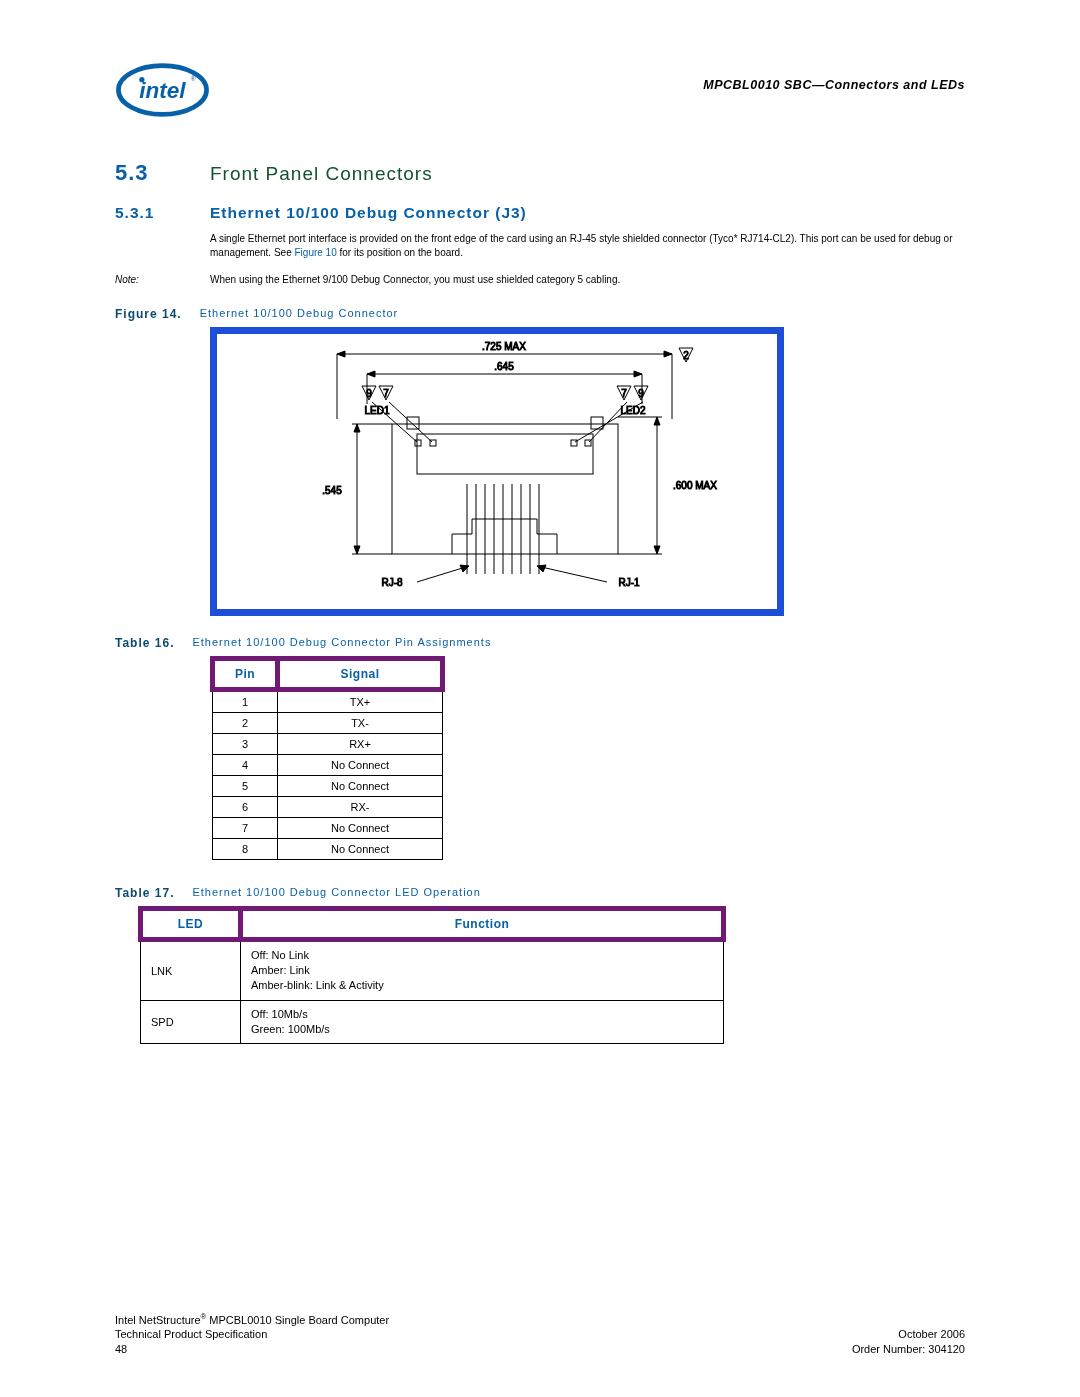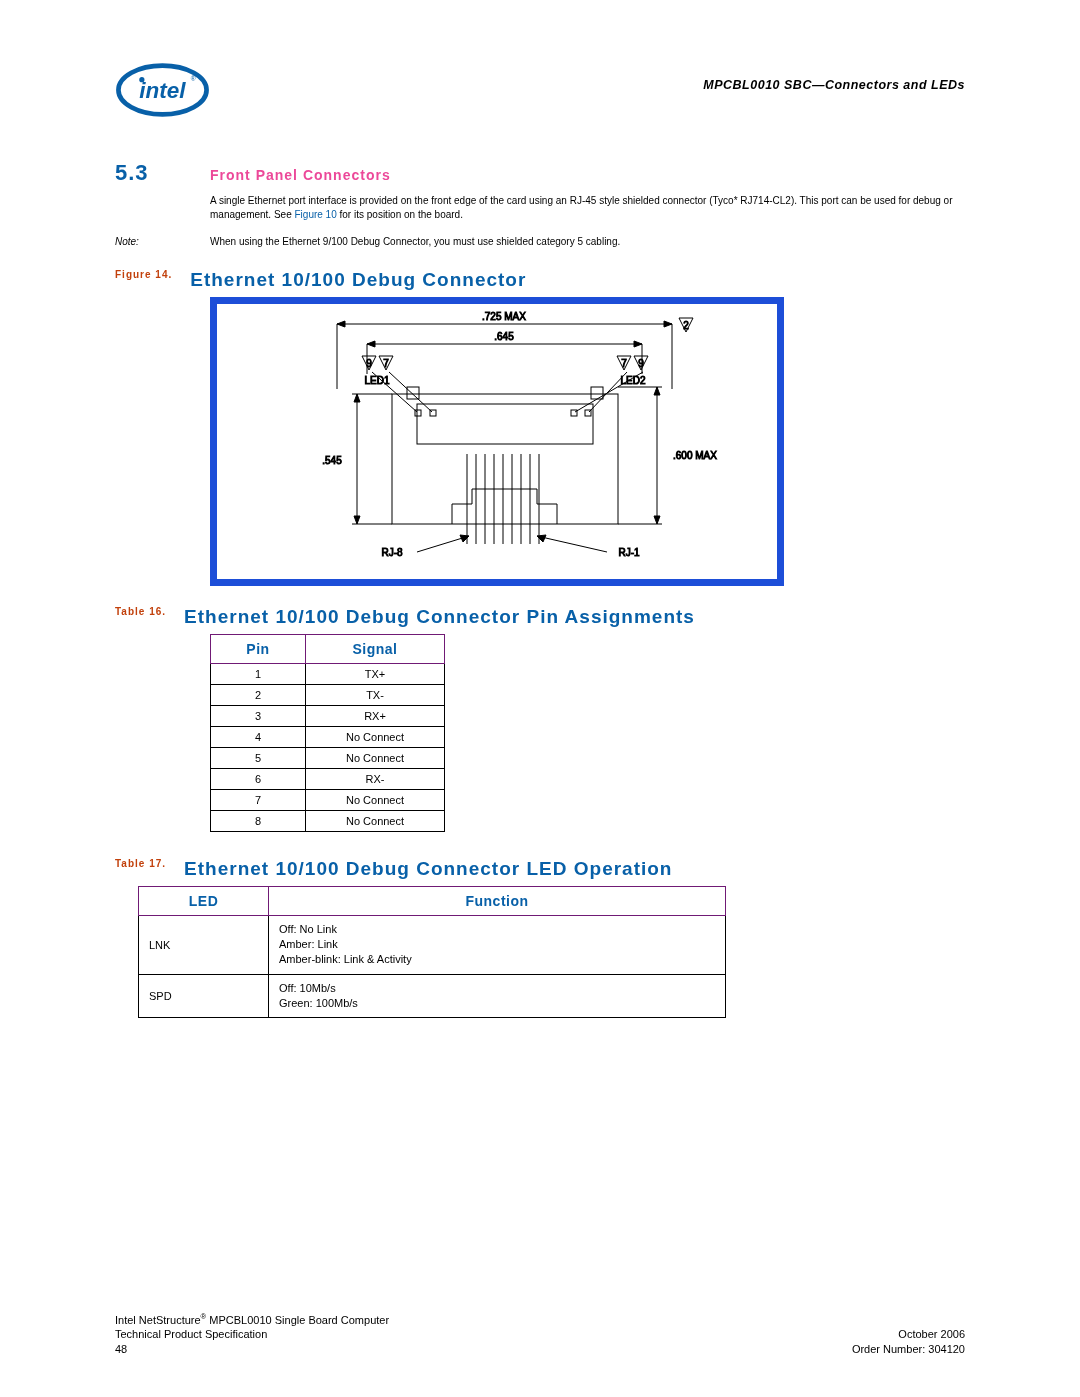--- a/index.html
+++ b/index.html
@@ -45,23 +45,23 @@
   }
   .section-num {
     width: 95px;
     flex: 0 0 95px;
     color: #0860a8;
     font-size: 22px;
     font-weight: bold;
     letter-spacing: 1px;
   }
   .section-title {
-    color: #ec4899;
-    font-size: 14px;
-    font-weight: bold;
+    color: #14532d;
+    font-size: 19px;
+    font-weight: normal;
     letter-spacing: 1px;
   }
   .subsection-row {
     display: flex;
     align-items: baseline;
     margin-top: 14px;
     margin-bottom: 6px;
   }
   .subsection-num {
     width: 95px;
@@ -89,30 +89,30 @@
     font-style: italic;
   }
   .body-text { flex: 1; }
   .figure-link { color: #0860a8; }
   .caption-row {
     display: flex;
     margin-top: 20px;
     margin-bottom: 6px;
   }
   .caption-num {
-    color: #c2410c;
-    font-size: 10px;
+    color: #0c4a6e;
+    font-size: 12px;
     font-weight: bold;
     letter-spacing: 1px;
     margin-right: 18px;
   }
   .caption-title {
     color: #0860a8;
-    font-size: 19px;
-    font-weight: bold;
+    font-size: 11px;
+    font-weight: normal;
     letter-spacing: 1px;
     text-align: right;
   }
   .figure-box {
     margin-left: 95px;
     border: 7px solid #1d4ed8;
     width: 560px;
     height: 275px;
   }
   .figure-box svg { width: 100%; height: 100%; }
@@ -121,23 +121,23 @@
     margin-left: 95px;
     font-size: 11.5px;
   }
   table.pin-table { width: 235px; }
   table.led-table { width: 588px; margin-left: 23px; }
   th {
     color: #0860a8;
     font-weight: bold;
     letter-spacing: 0.5px;
     text-align: center;
-    padding: 6px 17px;
-    border: 1px solid #701a75;
-    font-size: 14px;
+    padding: 6px 0;
+    border: 5px solid #701a75;
+    font-size: 12px;
   }
   td {
     border: 1px solid #000;
     padding: 4px 8px;
     text-align: center;
     font-size: 11px;
   }
   table.led-table td.func { text-align: left; padding: 6px 10px; line-height: 1.4; }
   table.led-table td.led  { text-align: left; padding: 6px 10px; vertical-align: middle; }
   .footer {
@@ -167,20 +167,24 @@
       </svg>
     </div>
     <div class="header-right">MPCBL0010 SBC—Connectors and LEDs</div>
   </div>
 
   <div class="section-row">
     <div class="section-num">5.3</div>
     <div class="section-title">Front Panel Connectors</div>
   </div>
 
+  <div class="subsection-row">
+    <div class="subsection-num">5.3.1</div>
+    <div class="subsection-title">Ethernet 10/100 Debug Connector (J3)</div>
+  </div>
 
   <div class="body-row">
     <div class="body-label"></div>
     <div class="body-text">
       <span>A single Ethernet port interface is provided on the front edge of the card using an RJ-45 style shielded connector (Tyco* RJ714-CL2). This port can be used for debug or management. See </span><span class="figure-link">Figure 10</span><span> for its position on the board.</span>
     </div>
   </div>
 
   <div class="body-row" style="margin-top:14px;">
     <div class="body-label">Note:</div>

